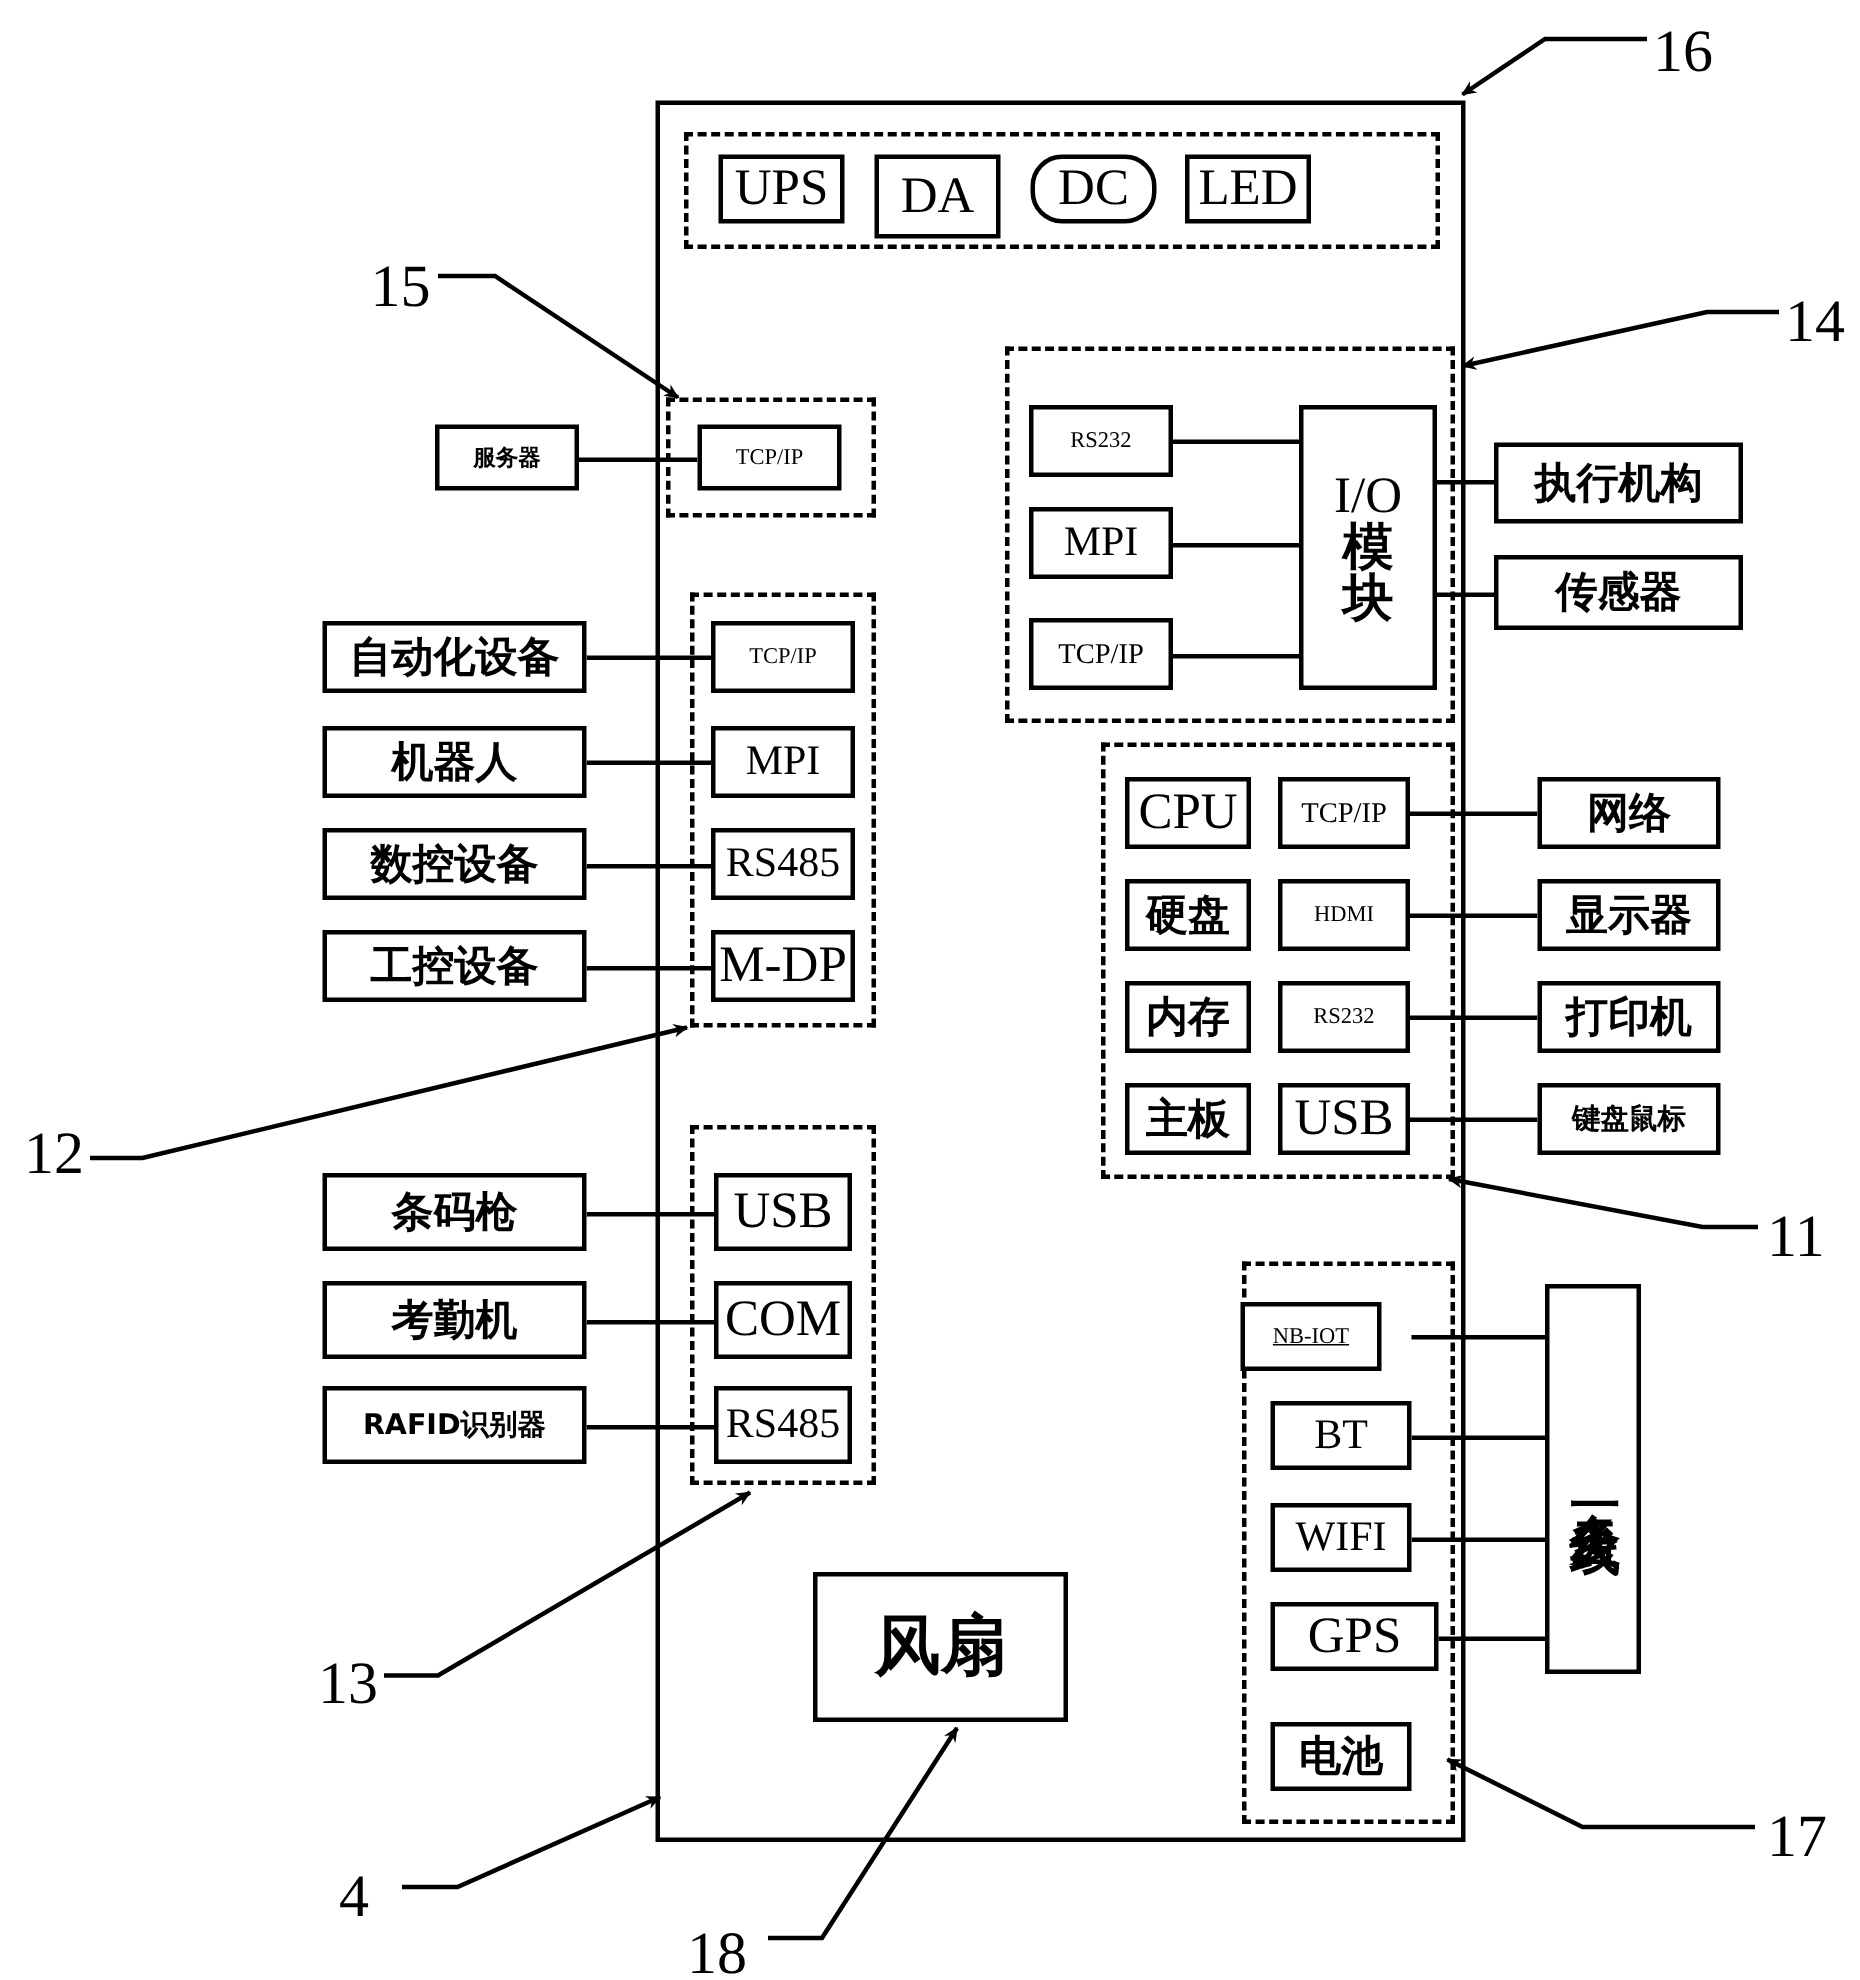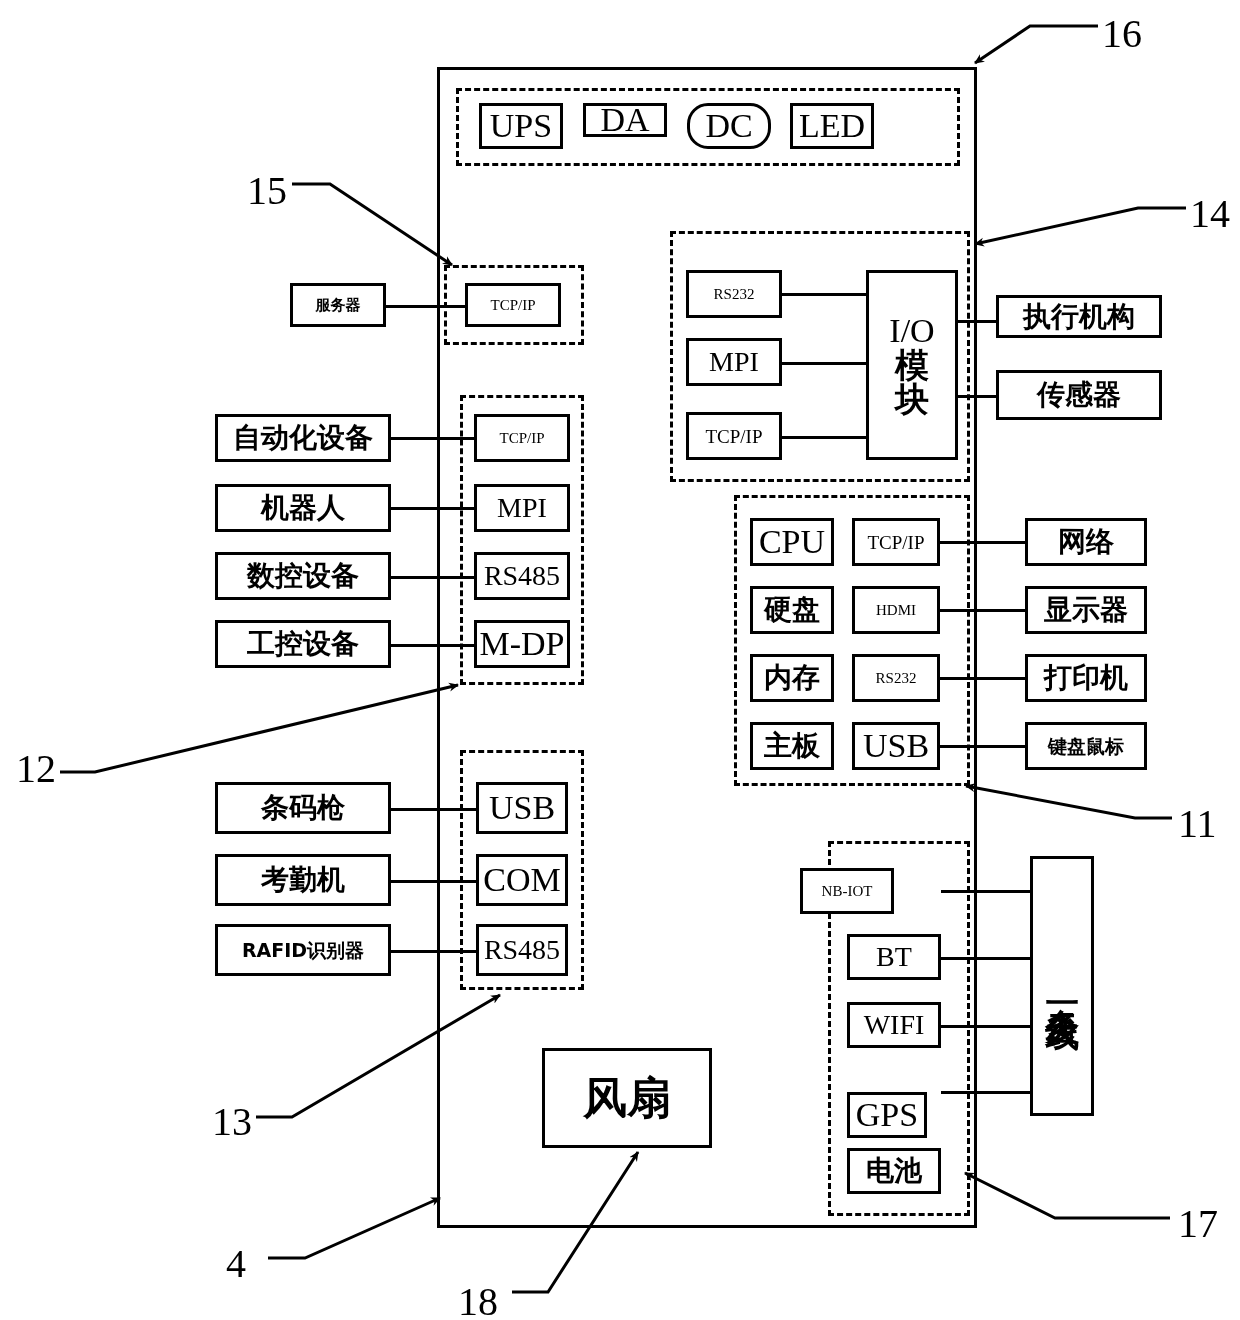--- a/index.html
+++ b/index.html
@@ -88,21 +88,21 @@
 
 <div id="canvas">
 
   <div class="outer" style="left:437px; top:67px; width:540px; height:1161px;"></div>
 
   <div class="dashed" style="left:456px; top:88px; width:504px; height:78px;"></div>
 
   <div class="box t-lg" style="left:479px; top:103px; width:84px; height:46px;">
     <span>UPS</span>
   </div>
-  <div class="box t-lg" style="left:583px; top:103px; width:84px; height:34px;">
+  <div class="box t-lg" style="left:583px; top:103px; width:84px; height:56px;">
     <span>DA</span>
   </div>
   <div class="box t-lg" style="left:687px; top:103px; width:84px; height:46px;border-radius:21px;">
     <span>DC</span>
   </div>
   <div class="box t-lg" style="left:790px; top:103px; width:84px; height:46px;">
     <span>LED</span>
   </div>
 
   <div class="dashed" style="left:444px; top:265px; width:140px; height:80px;"></div>
@@ -189,21 +189,21 @@
   <div class="box stack" style="left:866px; top:270px; width:92px; height:190px;">
     <span class="t-lg">I/O</span>
     <span class="t-lg cjk">模</span>
     <span class="t-lg cjk">块</span>
   </div>
 
   <div class="hline" style="left:782px; top:293px; width:84px;"></div>
   <div class="hline" style="left:782px; top:362px; width:84px;"></div>
   <div class="hline" style="left:782px; top:436px; width:84px;"></div>
 
-  <div class="box cjk" style="left:996px; top:295px; width:166px; height:43px;">
+  <div class="box cjk" style="left:996px; top:295px; width:166px; height:54px;">
     <span class="t-md cjk">执行机构</span>
   </div>
   <div class="box cjk" style="left:996px; top:370px; width:166px; height:50px;">
     <span class="t-md cjk">传感器</span>
   </div>
   <div class="hline" style="left:958px; top:320px; width:38px;"></div>
   <div class="hline" style="left:958px; top:395px; width:38px;"></div>
 
   <div class="dashed" style="left:734px; top:495px; width:236px; height:291px;"></div>
 
@@ -246,30 +246,30 @@
     <span class="t-xs cjk">键盘鼠标</span>
   </div>
 
   <div class="hline" style="left:940px; top:541px; width:85px;"></div>
   <div class="hline" style="left:940px; top:609px; width:85px;"></div>
   <div class="hline" style="left:940px; top:677px; width:85px;"></div>
   <div class="hline" style="left:940px; top:745px; width:85px;"></div>
 
   <div class="dashed" style="left:828px; top:841px; width:142px; height:375px;"></div>
 
-  <div class="box" style="left:800px; top:868px; width:94px; height:46px;">
+  <div class="box" style="left:827px; top:868px; width:94px; height:46px;text-decoration:underline;">
     <span class="t-sm">NB-IOT</span>
   </div>
   <div class="box" style="left:847px; top:934px; width:94px; height:46px;">
     <span class="t-md">BT</span>
   </div>
   <div class="box" style="left:847px; top:1002px; width:94px; height:46px;">
     <span class="t-md">WIFI</span>
   </div>
-  <div class="box" style="left:847px; top:1068px; width:80px; height:46px;margin-top:24px;">
+  <div class="box" style="left:847px; top:1068px; width:112px; height:46px;">
     <span class="t-lg">GPS</span>
   </div>
   <div class="box cjk" style="left:847px; top:1148px; width:94px; height:46px;">
     <span class="t-md cjk">电池</span>
   </div>
 
   <div class="box" style="left:1030px; top:856px; width:64px; height:260px;">
     <span class="t-lg cjk vert">多合一天线</span>
   </div>
 

